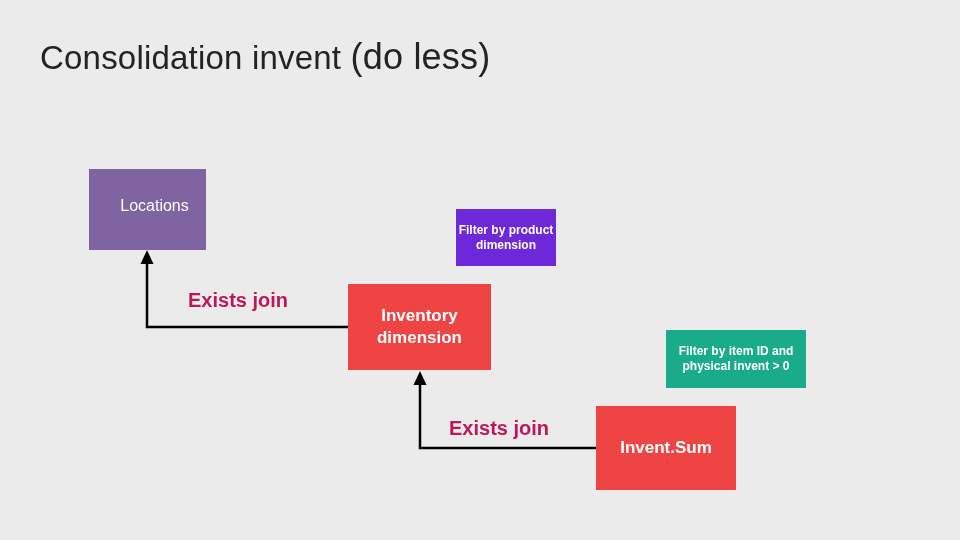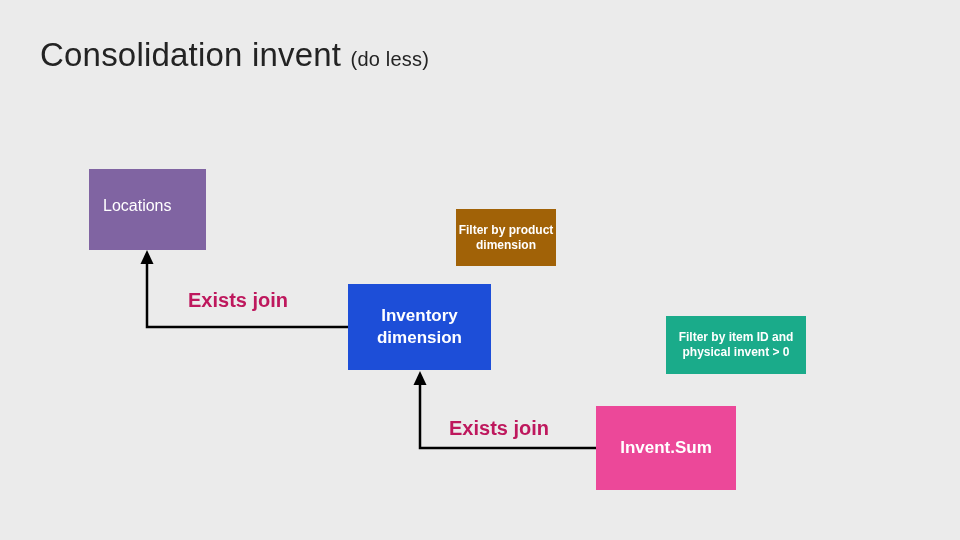--- a/index.html
+++ b/index.html
@@ -23,79 +23,79 @@
   #title {
     position: absolute;
     left: 40px;
     top: 36px;
     font-size: 33px;
     color: #232323;
     letter-spacing: 0.2px;
     white-space: nowrap;
   }
   #title .sub {
-    font-size: 20px;
+    font-size: 36px;
     margin-top: 16px;
   }
   .box {
     position: absolute;
     display: flex;
     align-items: center;
     justify-content: center;
     text-align: center;
     color: #ffffff;
     box-sizing: border-box;
     font-weight: bold;
   }
   .box-locations {
     left: 89px;
     top: 169px;
     width: 117px;
     height: 81px;
     background: #8064a2;
     font-size: 16px;
     font-weight: normal;
-    justify-content: flex-start;
+    justify-content: center;
     padding-left: 14px;
     align-items: flex-start;
     padding-top: 28px;
   }
   .box-filter-product {
     left: 456px;
     top: 209px;
     width: 100px;
     height: 57px;
-    background: #a16207;
+    background: #6d28d9;
     font-size: 12px;
     line-height: 1.25;
   }
   .box-inventory {
     left: 348px;
     top: 284px;
     width: 143px;
     height: 86px;
-    background: #1d4ed8;
+    background: #ef4444;
     font-size: 17px;
     line-height: 1.3;
   }
   .box-filter-item {
     left: 666px;
-    top: 316px;
+    top: 330px;
     width: 140px;
     height: 58px;
     background: #1aab8a;
     font-size: 12px;
     line-height: 1.25;
   }
   .box-inventsum {
     left: 596px;
     top: 406px;
     width: 140px;
     height: 84px;
-    background: #ec4899;
+    background: #ef4444;
     font-size: 17px;
   }
   .label {
     position: absolute;
     color: #be185d;
     font-weight: bold;
     white-space: nowrap;
   }
   .label-exists-1 {
     left: 188px;

